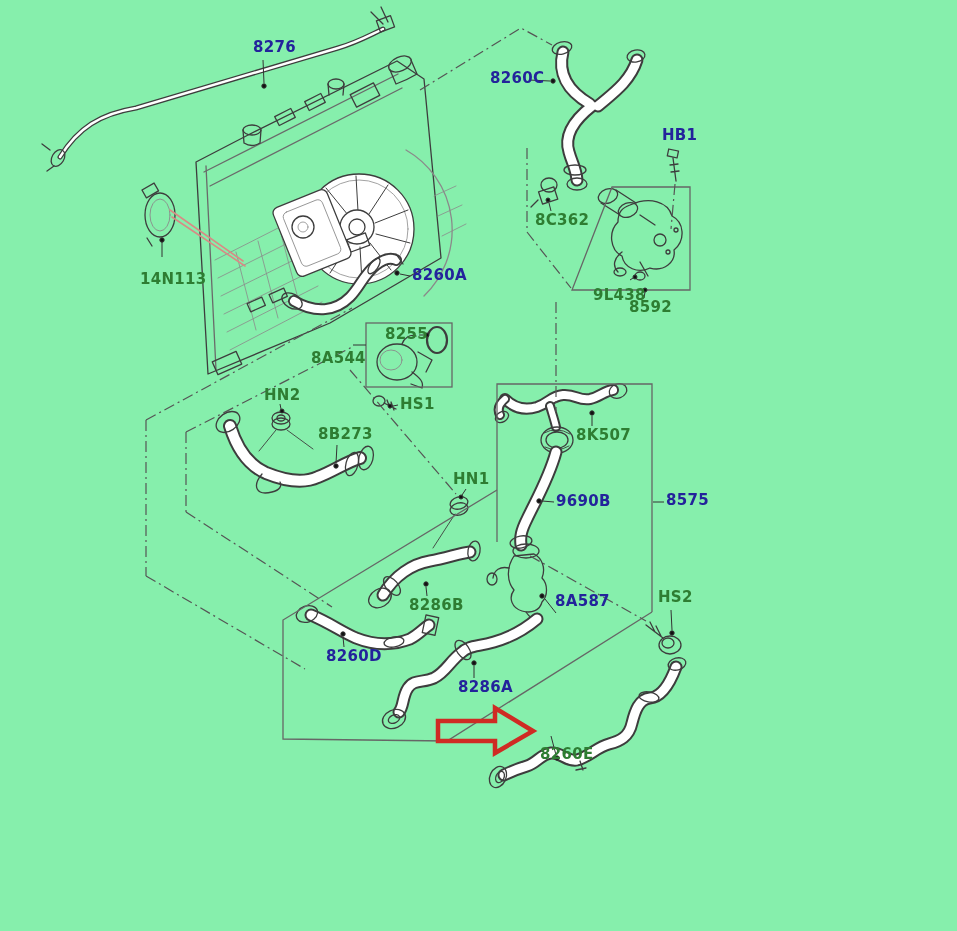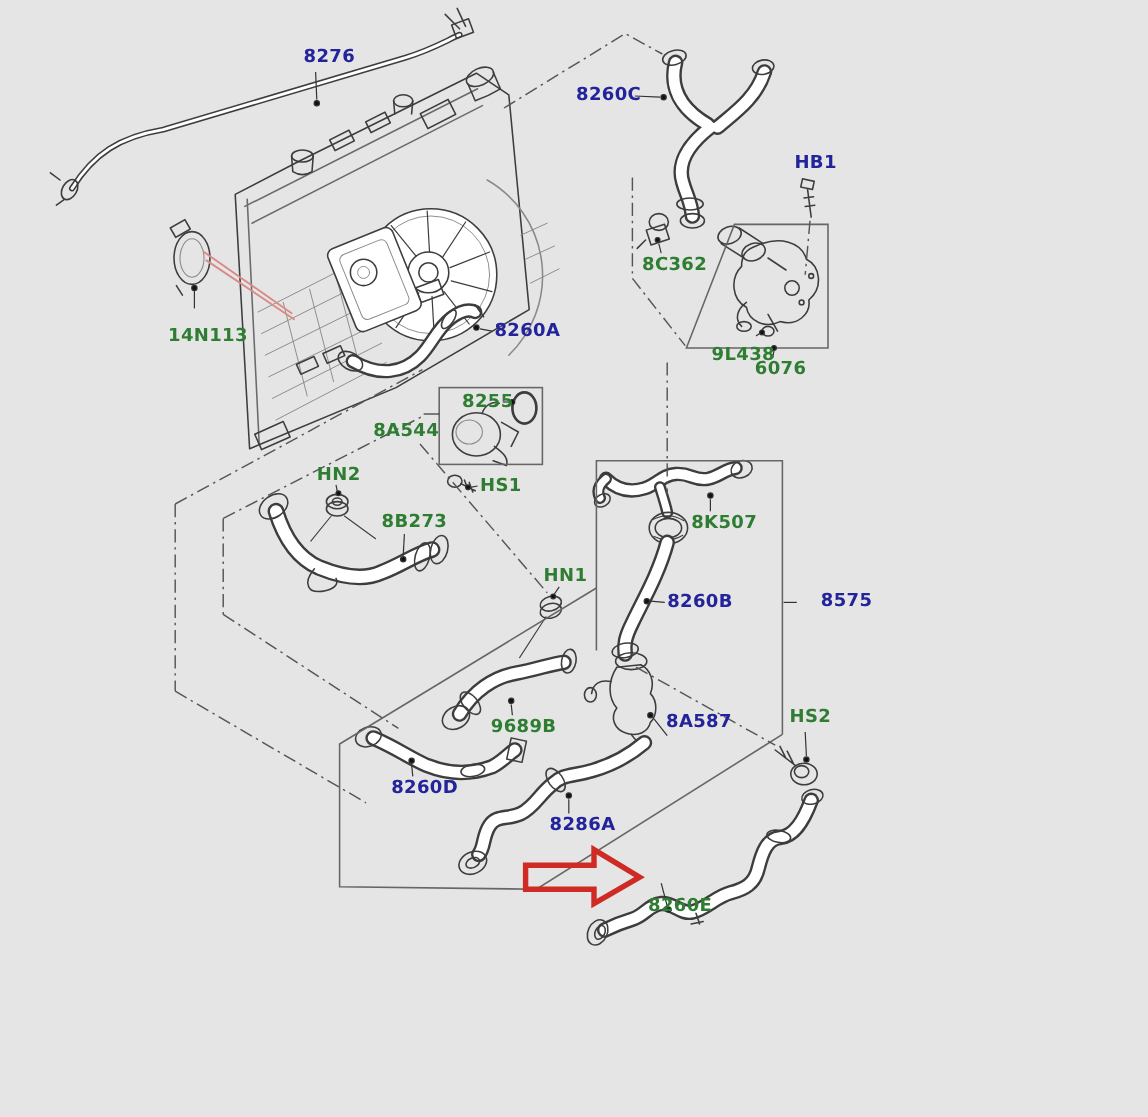--- a/index.html
+++ b/index.html
@@ -1,16 +1,16 @@
 <!DOCTYPE html>
 <html><head>
 <meta charset="utf-8">
 <style>
   html,body{margin:0;padding:0;background:#fff;}
-  .stage{position:relative;width:957px;height:931px;background:#e5e5e5;overflow:hidden;
+  .stage{position:relative;width:957px;height:931px;background:#86efac;overflow:hidden;
          font-family:"DejaVu Sans","Liberation Sans",sans-serif;}
   .stage svg{position:absolute;left:0;top:0;}
   .lbl{position:absolute;font-size:15px;font-weight:bold;letter-spacing:0.3px;white-space:nowrap;line-height:1;}
   .lbl.blue{color:#23239b;}
   .lbl.green{color:#2e7d32;}
 </style>
 </head>
 <body>
 
 <div class="stage">
@@ -292,33 +292,33 @@
     <path d="M551,736 L556,755" fill="none"></path>
         <circle cx="557" cy="758" r="2.2"></circle>
   </g>
 
   <polygon points="438,721 495,721 495,708 533,731 495,753 495,741 438,741" fill="none" stroke="#cf2b24" stroke-width="4.5" stroke-linejoin="miter"></polygon>
 </svg>
 
   <div class="lbl blue" style="left:253px;top:40px">8276</div>
   <div class="lbl green" style="left:140px;top:272px">14N113</div>
   <div class="lbl blue" style="left:412px;top:268px">8260A</div>
-  <div class="lbl blue" style="left:480px;top:71px">8260C</div>
+  <div class="lbl blue" style="left:490px;top:71px">8260C</div>
   <div class="lbl blue" style="left:662px;top:128px">HB1</div>
   <div class="lbl green" style="left:535px;top:213px">8C362</div>
   <div class="lbl green" style="left:593px;top:288px">9L438</div>
-  <div class="lbl green" style="left:629px;top:300px">6076</div>
+  <div class="lbl green" style="left:629px;top:300px">8592</div>
   <div class="lbl green" style="left:311px;top:351px">8A544</div>
   <div class="lbl green" style="left:385px;top:327px">8255</div>
   <div class="lbl green" style="left:400px;top:397px">HS1</div>
   <div class="lbl green" style="left:264px;top:388px">HN2</div>
   <div class="lbl green" style="left:318px;top:427px">8B273</div>
   <div class="lbl green" style="left:453px;top:472px">HN1</div>
   <div class="lbl green" style="left:576px;top:428px">8K507</div>
-  <div class="lbl blue" style="left:556px;top:494px">8260B</div>
-  <div class="lbl blue" style="left:684px;top:493px">8575</div>
-  <div class="lbl green" style="left:409px;top:598px">9689B</div>
+  <div class="lbl blue" style="left:556px;top:494px">9690B</div>
+  <div class="lbl blue" style="left:666px;top:493px">8575</div>
+  <div class="lbl green" style="left:409px;top:598px">8286B</div>
   <div class="lbl blue" style="left:555px;top:594px">8A587</div>
   <div class="lbl green" style="left:658px;top:590px">HS2</div>
   <div class="lbl blue" style="left:326px;top:649px">8260D</div>
   <div class="lbl blue" style="left:458px;top:680px">8286A</div>
   <div class="lbl green" style="left:540px;top:747px">8260E</div>
 </div>
 
 </body></html>

